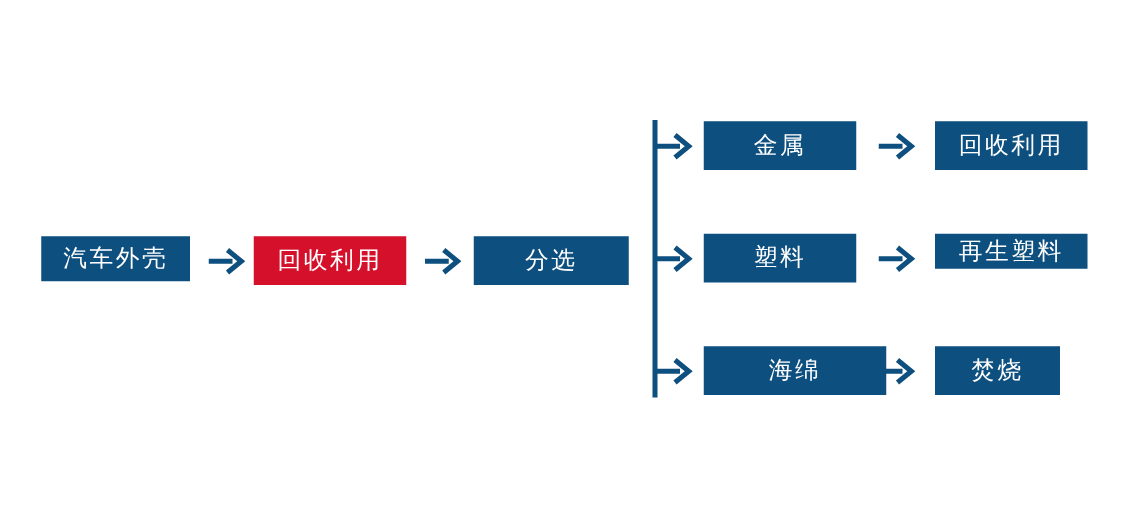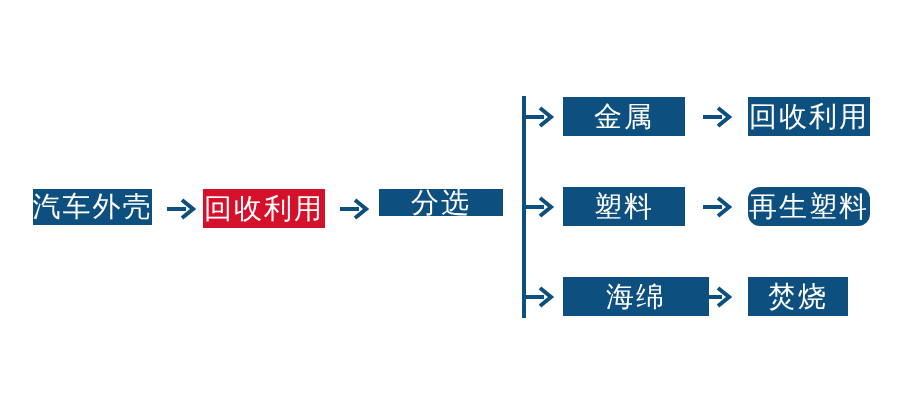--- a/index.html
+++ b/index.html
@@ -16,21 +16,21 @@
     height: 411px;
     background: #ffffff;
     overflow: hidden;
   }
   .node {
     position: absolute;
     display: flex;
     align-items: center;
     justify-content: center;
     color: #ffffff;
-    font-size: 28px;
+    font-size: 19px;
     letter-spacing: 2px;
     line-height: 1;
     white-space: nowrap;
     user-select: none;
   }
   .node.blue { background: #0d4f7f; }
   .node.red  { background: #d4102a; }
 
   .arrow {
     position: absolute;
@@ -63,21 +63,21 @@
     <span>回收利用</span>
   </div>
 
   <span class="arrow" style="left:339px; top:196px; width:30px; height:26px;">
     <svg width="30" height="26" viewBox="0 0 30 26">
       <path d="M1 13 L20 13" stroke="#0d4f7f" stroke-width="4" fill="none"></path>
       <path d="M16 4 L27 13 L16 22" stroke="#0d4f7f" stroke-width="4" fill="none" stroke-linejoin="miter"></path>
     </svg>
   </span>
 
-  <div class="node blue" style="left:379px; top:189px; width:124px; height:27px;">
+  <div class="node blue" style="left:379px; top:189px; width:124px; height:39px;">
     <span>分选</span>
   </div>
 
   <span class="splitter" style="left:520px; top:94px; width:38px; height:226px;">
     <svg width="38" height="226" viewBox="0 0 38 226">
 
       <path d="M4 2 L4 224" stroke="#0d4f7f" stroke-width="4" fill="none"></path>
 
       <path d="M4 23 L24 23" stroke="#0d4f7f" stroke-width="4" fill="none"></path>
       <path d="M20 14 L31 23 L20 32" stroke="#0d4f7f" stroke-width="4" fill="none"></path>
@@ -109,21 +109,21 @@
     <span>回收利用</span>
   </div>
 
   <span class="arrow" style="left:702px; top:194px; width:30px; height:26px;">
     <svg width="30" height="26" viewBox="0 0 30 26">
       <path d="M1 13 L20 13" stroke="#0d4f7f" stroke-width="4" fill="none"></path>
       <path d="M16 4 L27 13 L16 22" stroke="#0d4f7f" stroke-width="4" fill="none"></path>
     </svg>
   </span>
 
-  <div class="node blue" style="left:748px; top:187px; width:122px; height:39px;border-radius:12px;">
+  <div class="node blue" style="left:748px; top:187px; width:122px; height:28px;">
     <span>再生塑料</span>
   </div>
 
   <div class="node blue" style="left:563px; top:277px; width:146px; height:39px;">
     <span>海绵</span>
   </div>
 
   <span class="arrow" style="left:702px; top:284px; width:30px; height:26px;">
     <svg width="30" height="26" viewBox="0 0 30 26">
       <path d="M1 13 L20 13" stroke="#0d4f7f" stroke-width="4" fill="none"></path>

